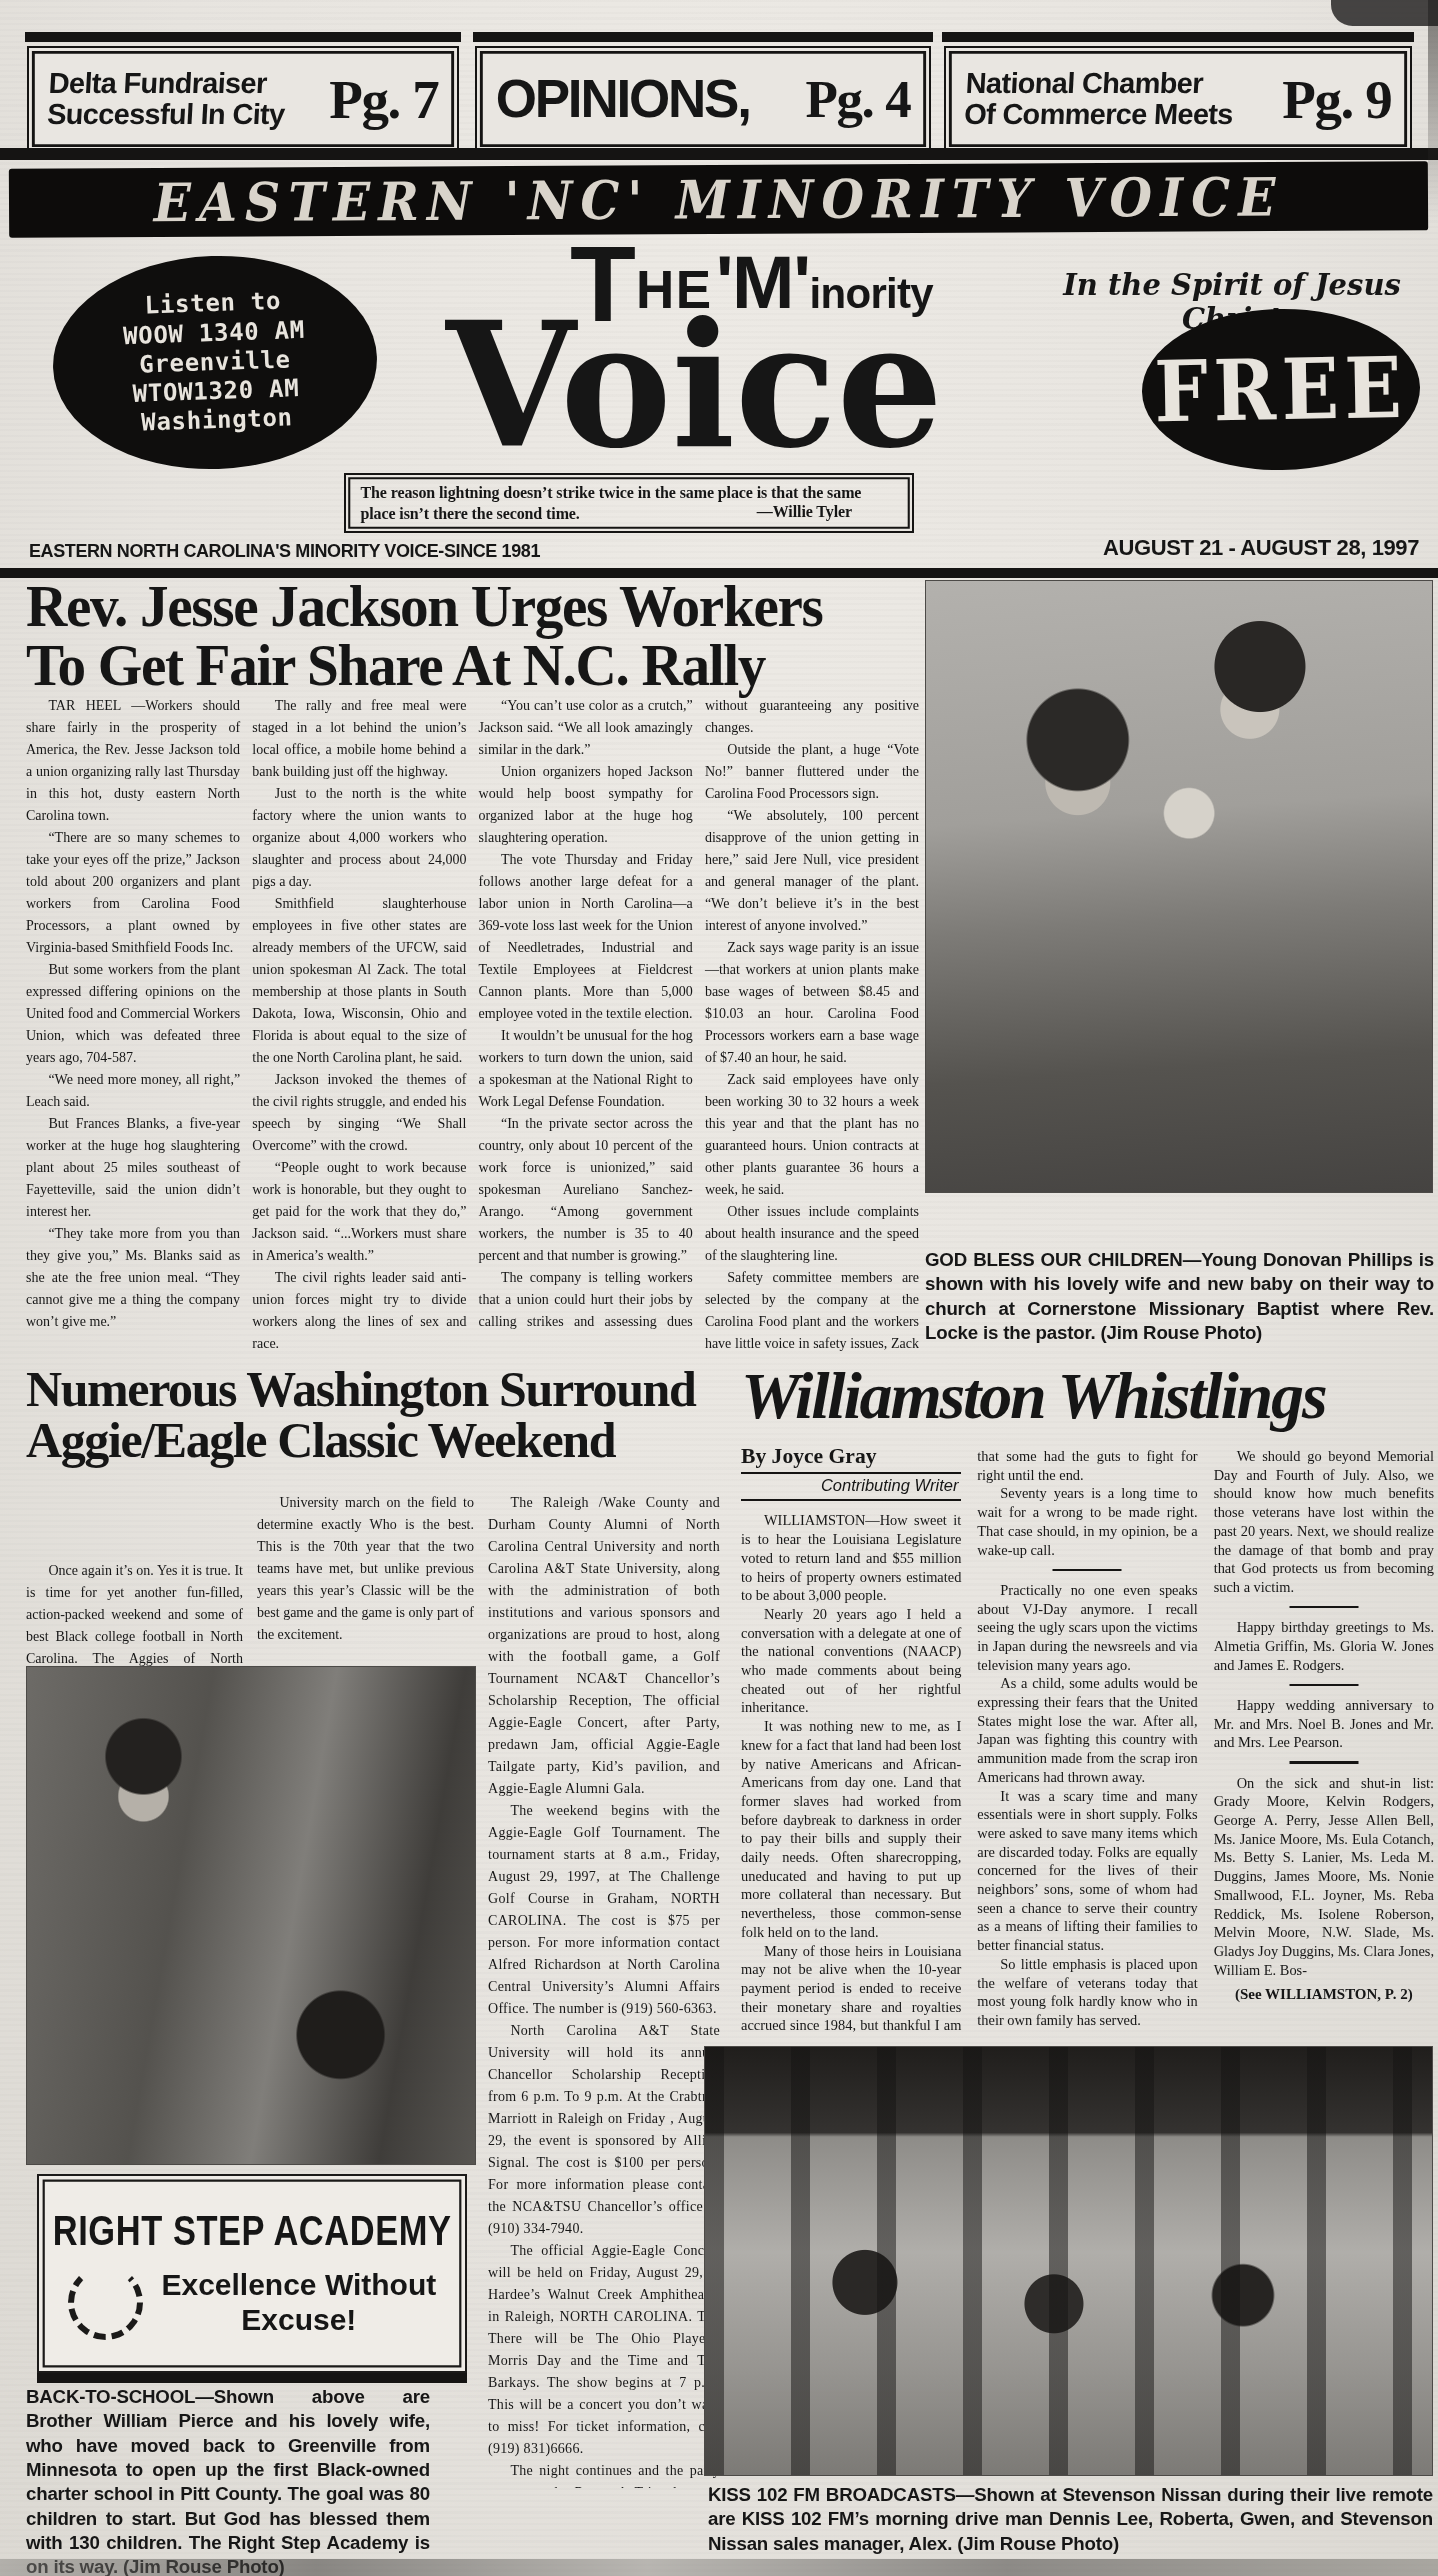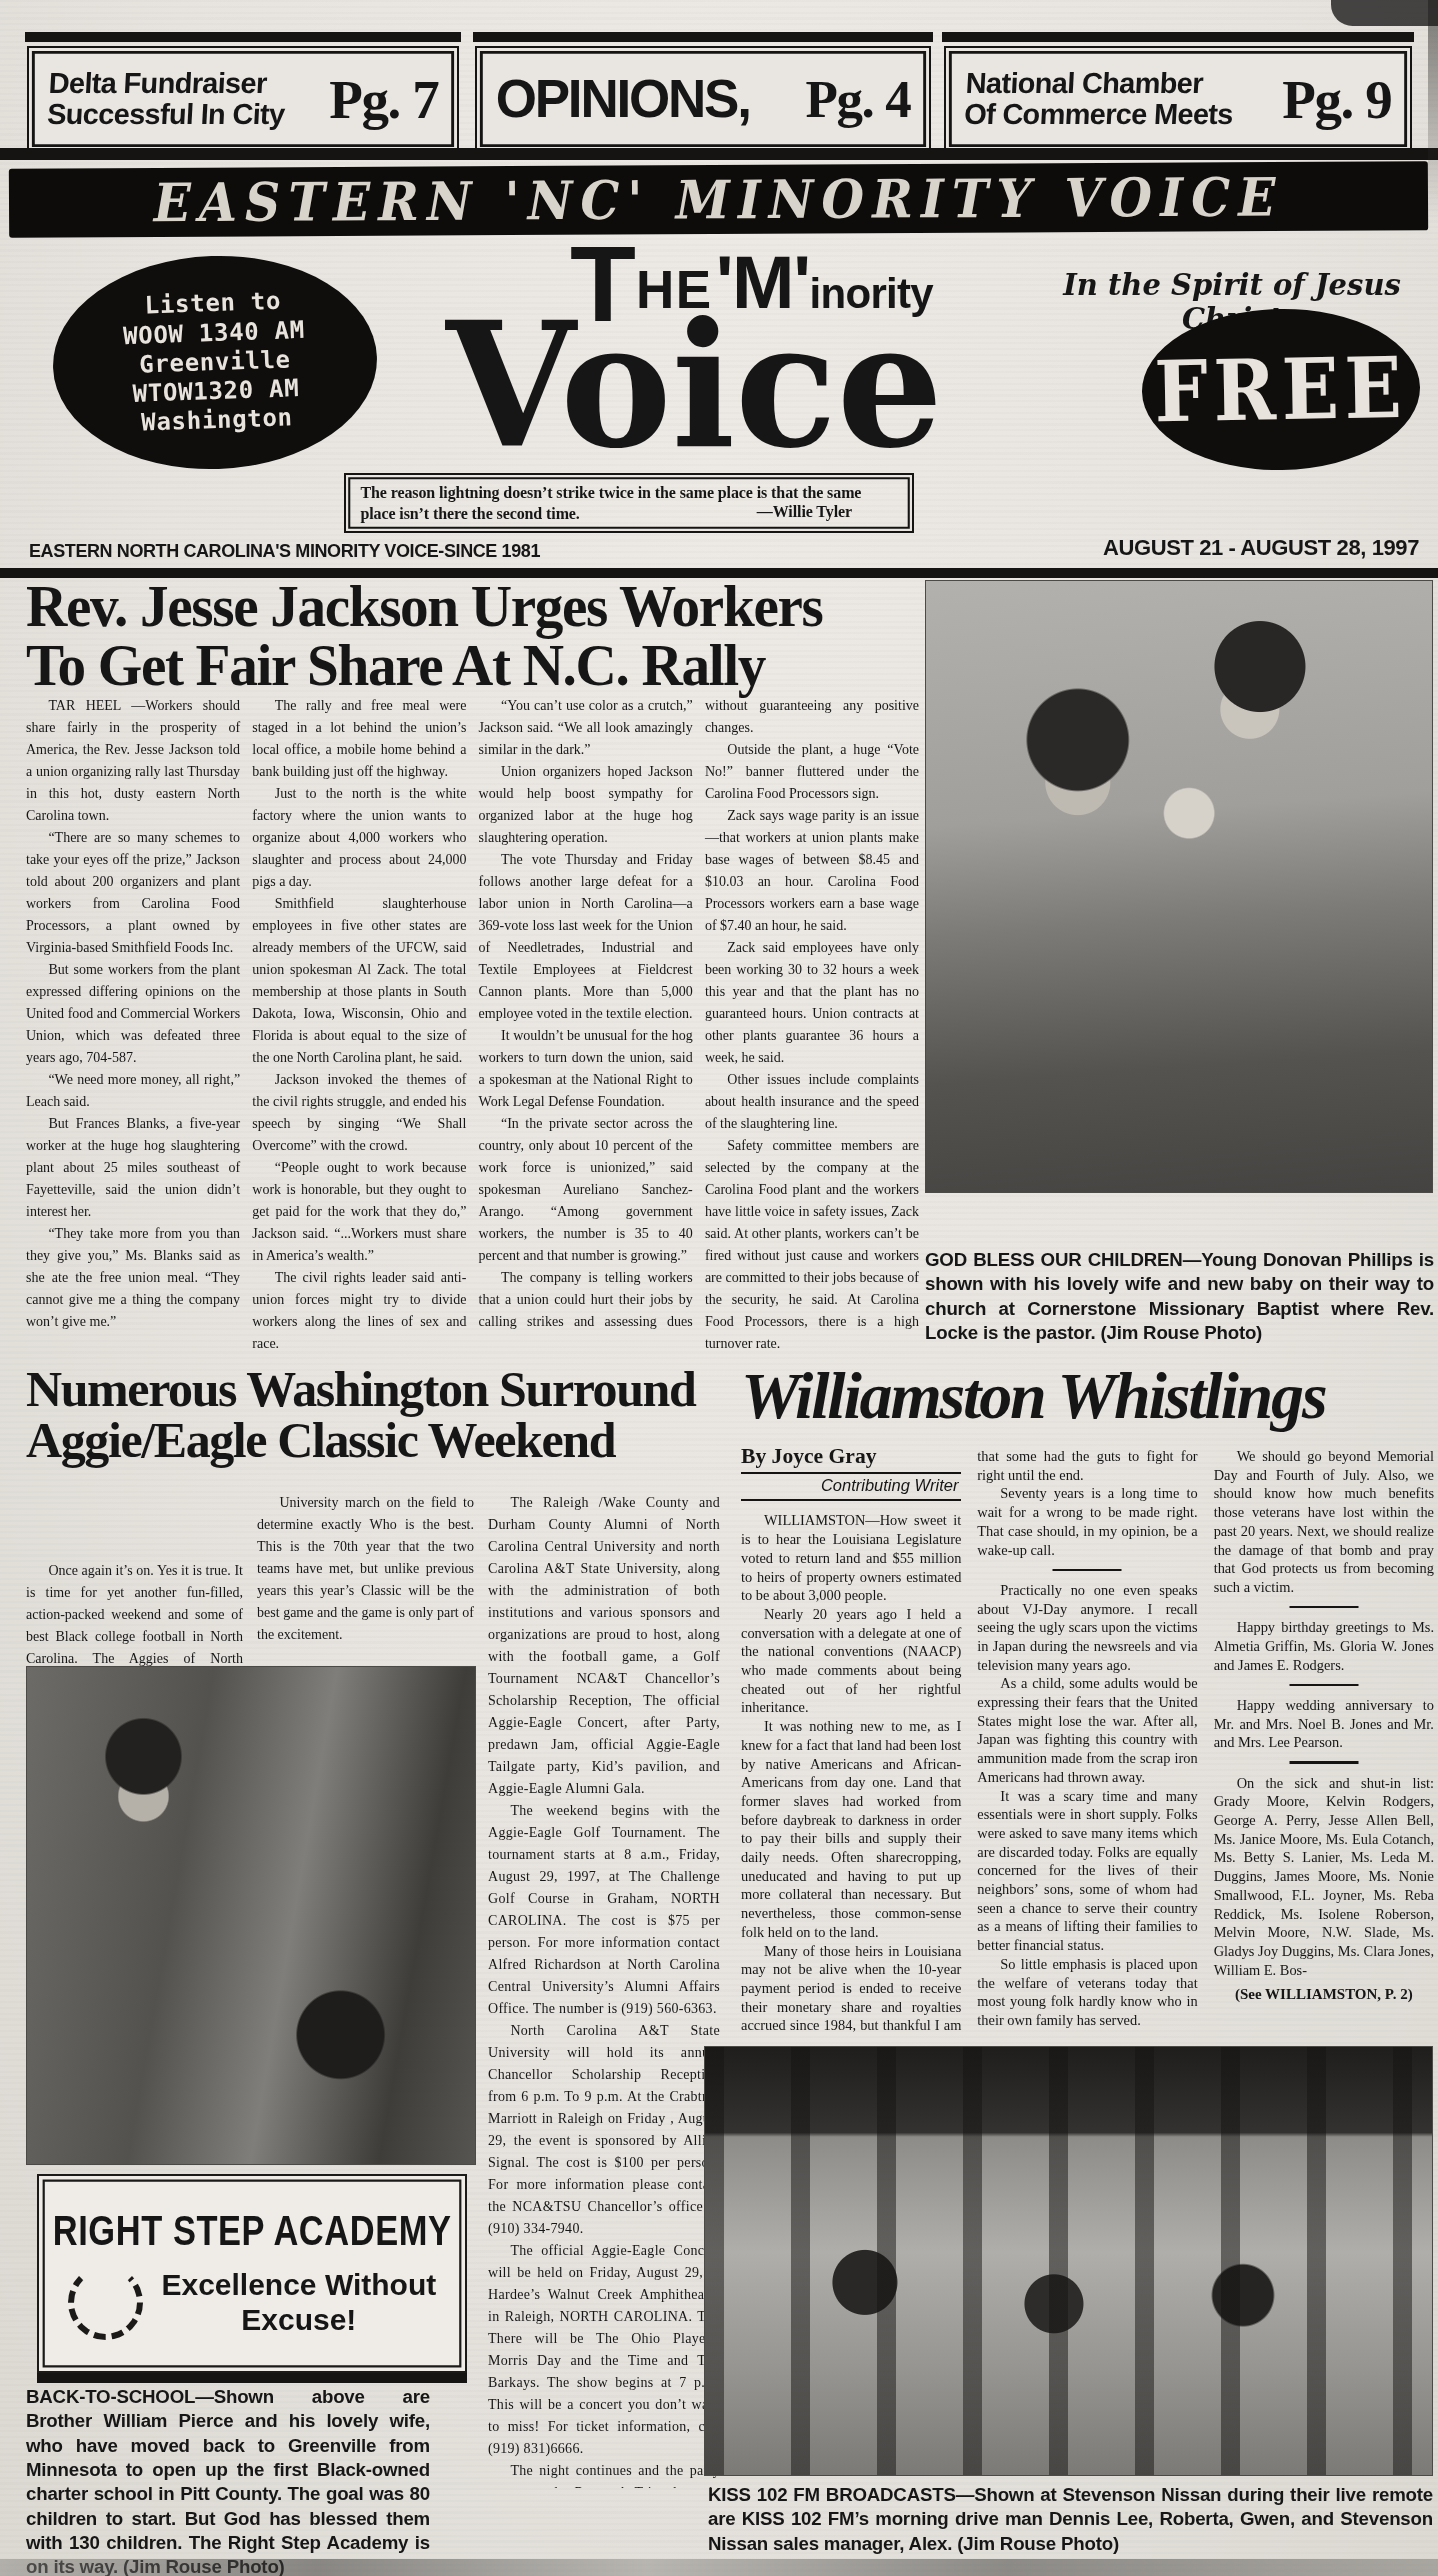--- a/index.html
+++ b/index.html
@@ -229,20 +229,21 @@
       <p>Jackson invoked the themes of the civil rights struggle, and ended his speech by singing “We Shall Overcome” with the crowd.</p>
       <p>“People ought to work because work is honorable, but they ought to get paid for the work that they do,” Jackson said. “...Workers must share in America’s wealth.”</p>
       <p>The civil rights leader said anti-union forces might try to divide workers along the lines of sex and race.</p>
       <p>“You can’t use color as a crutch,” Jackson said. “We all look amazingly similar in the dark.”</p>
       <p>Union organizers hoped Jackson would help boost sympathy for organized labor at the huge hog slaughtering operation.</p>
       <p>The vote Thursday and Friday follows another large defeat for a labor union in North Carolina—a 369-vote loss last week for the Union of Needletrades, Industrial and Textile Employees at Fieldcrest Cannon plants. More than 5,000 employee voted in the textile election.</p>
       <p>It wouldn’t be unusual for the hog workers to turn down the union, said a spokesman at the National Right to Work Legal Defense Foundation.</p>
       <p>“In the private sector across the country, only about 10 percent of the work force is unionized,” said spokesman Aureliano Sanchez-Arango. “Among government workers, the number is 35 to 40 percent and that number is growing.”</p>
       <p>The company is telling workers that a union could hurt their jobs by calling strikes and assessing dues without guaranteeing any positive changes.</p>
       <p>Outside the plant, a huge “Vote No!” banner fluttered under the Carolina Food Processors sign.</p>
+      <p>“We absolutely, 100 percent disapprove of the union getting in here,” said Jere Null, vice president and general manager of the plant. “We don’t believe it’s in the best interest of anyone involved.”</p>
       <p>Zack says wage parity is an issue—that workers at union plants make base wages of between $8.45 and $10.03 an hour. Carolina Food Processors workers earn a base wage of $7.40 an hour, he said.</p>
       <p>Zack said employees have only been working 30 to 32 hours a week this year and that the plant has no guaranteed hours. Union contracts at other plants guarantee 36 hours a week, he said.</p>
       <p>Other issues include complaints about health insurance and the speed of the slaughtering line.</p>
       <p>Safety committee members are selected by the company at the Carolina Food plant and the workers have little voice in safety issues, Zack said. At other plants, workers can’t be fired without just cause and workers are committed to their jobs because of the security, he said. At Carolina Food Processors, there is a high turnover rate.</p>
       <p>Zack said union dues would be $5 a week and start only after a contract is negotiated if the union wins the election. A strike would take a two-thirds vote of the plant’s union members.</p>
       <p>“They will stop at nothing to get you to vote no,” said labor organizer</p>
       <p>Linda Chavez-Thompson, executive vice president of the AFL-CIO, was taking a chartered jet to Atlanta after the rally. “You cannot vote to go back into slavery,” she said.</p>
     </div>
 
   <div class="photo photo-family"></div>

